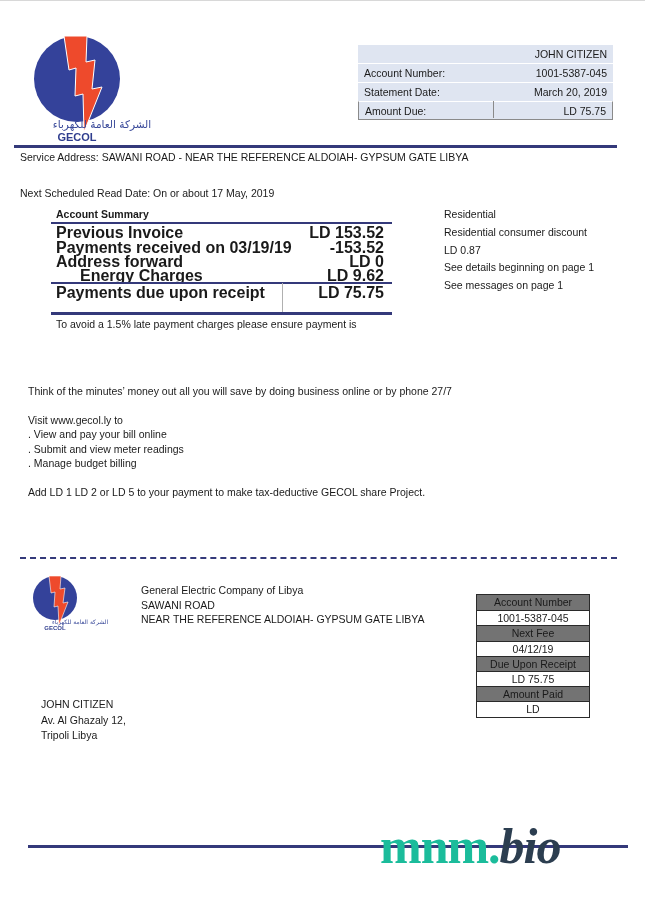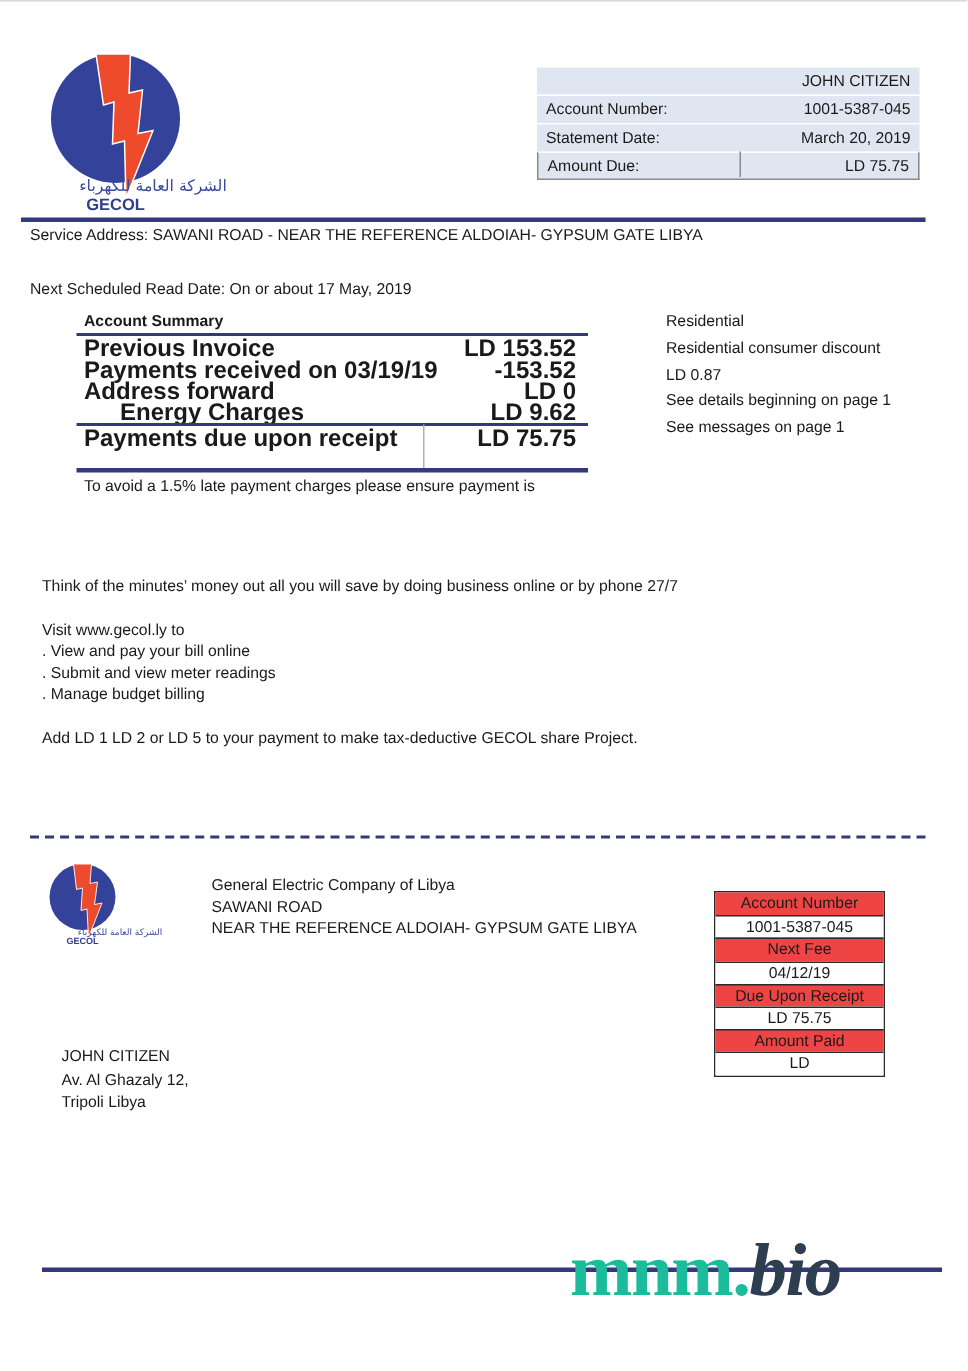--- a/index.html
+++ b/index.html
@@ -37,21 +37,21 @@
     .promo .gap { height: 14px; }
 
     .dashed { position: absolute; left: 20px; top: 557px; width: 597px; height: 0; border-top: 2px dashed #34397a; }
 
     .company { position: absolute; left: 141px; top: 583px; font-size: 10.5px; line-height: 14.6px; white-space: nowrap; }
     .customer { position: absolute; left: 41px; top: 697px; font-size: 10.5px; line-height: 15.6px; white-space: nowrap; }
 
     .stub { position: absolute; left: 476px; top: 594px; width: 114px; border: 1px solid #2a2a2a; }
     .stub .cell { height: 15.2px; line-height: 15.2px; text-align: center; font-size: 10.5px; border-top: 1px solid #2a2a2a; }
     .stub .cell:first-child { border-top: none; }
-    .stub .cell.lbl { background: #ef4444; }
+    .stub .cell.lbl { background: #737373; }
     .stub .cell.val { background: #ffffff; }
 
     .bottom-rule { position: absolute; left: 28px; top: 845px; width: 600px; height: 3px; background: #34397a; }
     .watermark { position: absolute; left: 380px; top: 818px; font-size: 50px; font-weight: bold; line-height: 56px; white-space: nowrap; letter-spacing: -1px; font-family: Liberation Serif, serif; }
     .watermark .wm1 { color: #1bbc9b; }
     .watermark .wm2 { color: #2c3e50; font-style: italic; }
   </style>
 </head>
 <body>
 

